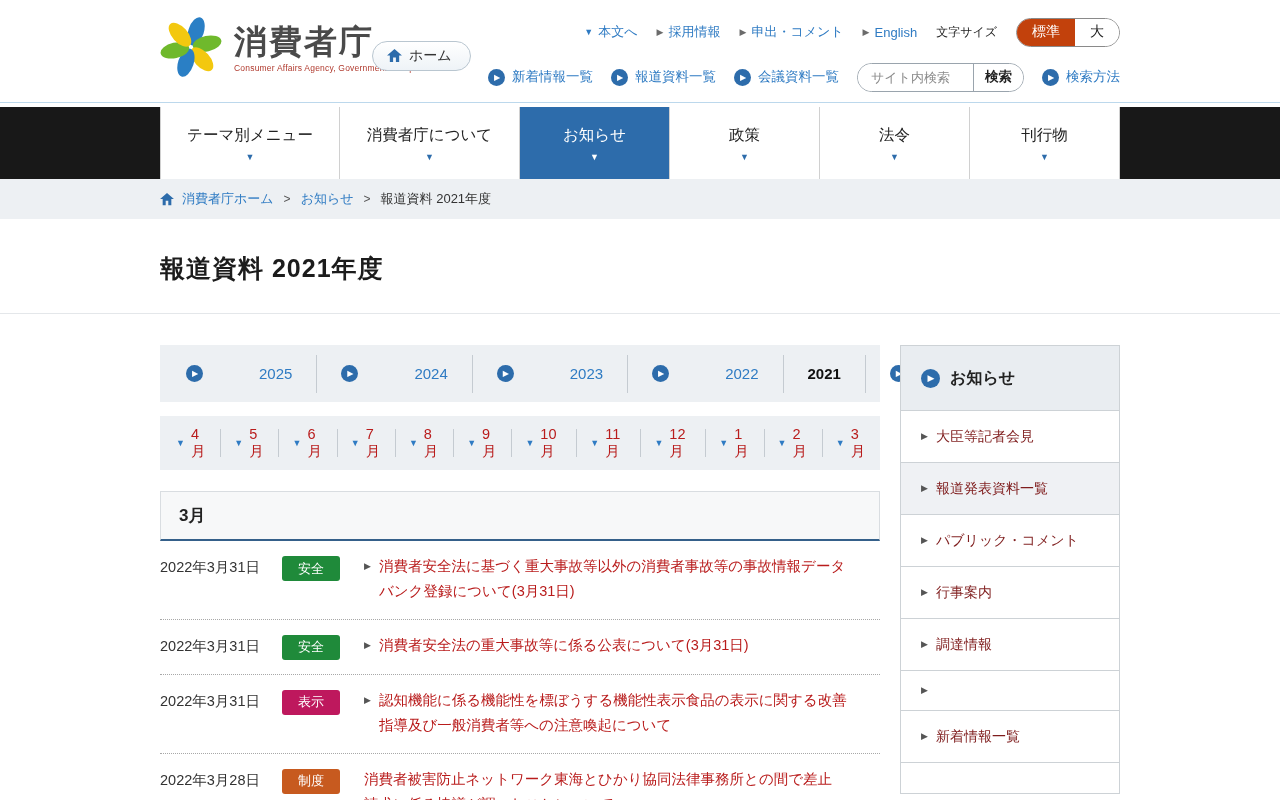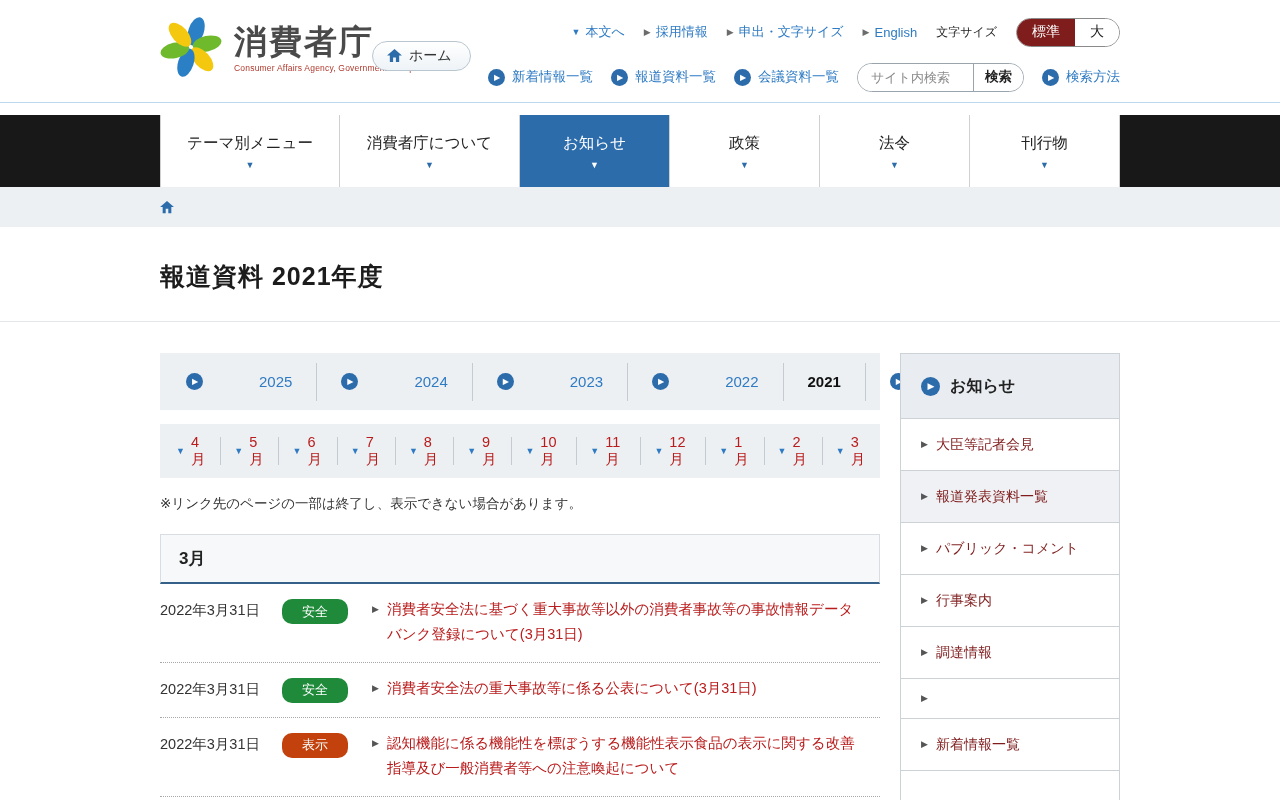--- a/index.html
+++ b/index.html
@@ -17,35 +17,35 @@
   .home-btn { position:absolute; left:372px; top:41px; height:30px; padding:0 18px 0 14px;
     display:inline-flex; align-items:center; gap:7px; border:1px solid #b9c6d0; border-radius:16px;
     background:linear-gradient(#ffffff,#eef3f7); font-size:14px; color:#333; }
   .util-row { position:absolute; right:160px; top:17px; display:flex; align-items:center; gap:19px; height:30px; }
   .util-link { display:inline-flex; align-items:center; gap:5px; font-size:13px; color:#2f7bc3; }
   .util-marker { font-size:9px; color:#2f7bc3; }
   .util-marker.gray { color:#6b6b6b; }
   .fs-label { font-size:12px; color:#222; }
   .fs-toggle { display:inline-flex; height:29px; border:1px solid #8a8a8a; border-radius:15px; overflow:hidden; }
   .fs-opt { display:flex; align-items:center; padding:0 15px; font-size:14px; background:#fff; color:#222; cursor:pointer; }
-  .fs-opt.selected { background:#7f1d1d; color:#fff; }
+  .fs-opt.selected { background:#c2410c; color:#fff; }
   .quick-row { position:absolute; right:160px; top:62px; display:flex; align-items:center; gap:18px; height:30px; }
   .circ-icon { width:17px; height:17px; border-radius:50%; background:#2d6cab; color:#fff; font-size:8px;
     display:inline-flex; align-items:center; justify-content:center; flex:none; padding-left:1px; }
   .quick-link { display:inline-flex; align-items:center; gap:7px; font-size:13.5px; color:#2f7bc3; }
   .searchbox { display:flex; height:29px; border:1px solid #9aa4ad; border-radius:15px; overflow:hidden; background:#fff; }
   .search-input { width:115px; border:none; outline:none; padding:0 4px 0 13px; font-size:13px; color:#333;
     font-family:inherit; }
   .search-input::placeholder { color:#8a8a8a; }
   .search-btn { border:none; border-left:1px solid #9aa4ad; background:#fff; padding:0 11px; font-size:13.5px;
     font-weight:bold; color:#222; cursor:pointer; font-family:inherit; }
 
   
   .global-nav { height:72px; background:#181818; }
-  .nav-inner { margin:12px 160px; height:72px; display:flex; background:#737373; }
+  .nav-inner { margin:4px 160px; height:72px; display:flex; background:#737373; }
   .nav-cell { width:150px; height:72px; background:#fff; border-right:1px solid #d0d0d0;
     display:flex; flex-direction:column; align-items:center; justify-content:center; gap:7px; cursor:pointer; }
   .nav-cell:first-child { border-left:1px solid #d0d0d0; }
   .nav-cell:nth-child(-n+2) { width:180px; }
   .nav-label { font-size:15.5px; color:#222; }
   .nav-caret { font-size:9px; color:#2d6cab; line-height:1; }
   .nav-cell.active { background:#2d6cab; }
   .nav-cell.active .nav-label, .nav-cell.active .nav-caret { color:#fff; }
 
   
@@ -81,21 +81,21 @@
 
   .notice { margin-top:17px; font-size:13.5px; color:#333; }
 
   .month-heading { margin-top:21px; height:50px; line-height:48px; background:#f7f8f9;
     border:1px solid #d9dde1; border-bottom:2px solid #35608a; padding-left:18px;
     font-size:17px; font-weight:bold; color:#222; }
 
   
   .news-row { display:flex; align-items:flex-start; padding:13px 0 14px; border-bottom:1px dotted #a8a8a8; }
   .news-date { width:122px; flex:none; font-size:14.5px; color:#333; padding-top:4px; }
-  .news-badge { flex:none; width:66px; height:25px; margin:2px 24px 0 0; border-radius:10px;
+  .news-badge { flex:none; width:58px; height:25px; margin:2px 24px 0 0; border-radius:3px;
     color:#fff; font-size:13px; display:flex; align-items:center; justify-content:center; }
   .news-link { display:flex; align-items:flex-start; max-width:500px; }
   .news-arrow { flex:none; font-size:9px; color:#555; margin:8px 8px 0 0; line-height:1; }
   .news-title { font-size:14.5px; line-height:1.75; color:#b91c1c; max-width:478px; display:inline-block; }
 
   
   .sidebar { width:220px; flex:none; border:1px solid #cdd2d6; align-self:flex-start; }
   .sb-head { height:64px; background:#e9edf1; display:flex; align-items:center; gap:10px;
     padding-left:20px; font-size:16px; font-weight:bold; color:#222; }
   .sb-head .circ-icon { width:19px; height:19px; font-size:9px; }
@@ -137,21 +137,21 @@
       <a class="util-link">
         <span class="util-marker">▼</span>
         <span>本文へ</span>
       </a>
       <a class="util-link">
         <span class="util-marker gray">▶</span>
         <span>採用情報</span>
       </a>
       <a class="util-link">
         <span class="util-marker gray">▶</span>
-        <span>申出・文字サイズ</span>
+        <span>申出・コメント</span>
       </a>
       <a class="util-link">
         <span class="util-marker gray">▶</span>
         <span>English</span>
       </a>
       <span class="fs-label">文字サイズ</span>
       <span class="fs-toggle">
         <span class="fs-opt selected">標準</span>
         <span class="fs-opt">大</span>
       </span>
@@ -208,20 +208,21 @@
       </div>
     </div>
 </nav>
 
 <div class="breadcrumb">
   <span class="bc-home">
     <svg width="14" height="13" viewBox="0 0 16 15">
         <path d="M8 0 L16 7 H13 V14 H9.5 V9 H6.5 V14 H3 V7 H0 Z" fill="#2d6cab"></path>
       </svg>
   </span>
+  <span id="bc-items"><a class="bc-link">消費者庁ホーム</a><span class="bc-sep">&gt;</span><a class="bc-link">お知らせ</a><span class="bc-sep">&gt;</span><span class="bc-current">報道資料 2021年度</span></span>
 </div>
 
 <div class="title-band">
   <h1 class="page-title">報道資料 2021年度</h1>
 </div>
 
 <div class="content-wrap">
   <main class="main-col">
     <div class="year-bar" id="year-bar">
         <div class="yr">
@@ -291,42 +292,41 @@
         </div>
         <div class="mo">
           <span class="mo-caret">▼</span>
           <a>2月</a>
         </div>
         <div class="mo">
           <span class="mo-caret">▼</span>
           <a>3月</a>
         </div>
       </div>
-    <p class="notice">※リンク先のページの一部は終了し、表示できない場合があります。</p>
     <div class="month-heading">3月</div>
     <div id="news-list">
         <div class="news-row">
           <span class="news-date">2022年3月31日</span>
           <span class="news-badge" style="background: rgb(31, 138, 58);">安全</span>
           <span class="news-link">
             <span class="news-arrow">▶</span>
             <a class="news-title">消費者安全法に基づく重大事故等以外の消費者事故等の事故情報データバンク登録について(3月31日)</a>
           </span>
         </div>
         <div class="news-row">
           <span class="news-date">2022年3月31日</span>
           <span class="news-badge" style="background: rgb(31, 138, 58);">安全</span>
           <span class="news-link">
             <span class="news-arrow">▶</span>
             <a class="news-title">消費者安全法の重大事故等に係る公表について(3月31日)</a>
           </span>
         </div>
         <div class="news-row">
           <span class="news-date">2022年3月31日</span>
-          <span class="news-badge" style="background: #c2410c;">表示</span>
+          <span class="news-badge" style="background: #be185d;">表示</span>
           <span class="news-link">
             <span class="news-arrow">▶</span>
             <a class="news-title">認知機能に係る機能性を標ぼうする機能性表示食品の表示に関する改善指導及び一般消費者等への注意喚起について</a>
           </span>
         </div>
         <div class="news-row">
           <span class="news-date">2022年3月28日</span>
           <span class="news-badge" style="background: rgb(199, 90, 31);">制度</span>
           <span class="news-link">
             <a class="news-title">消費者被害防止ネットワーク東海とひかり協同法律事務所との間で差止請求に係る協議が調ったことについて</a>

